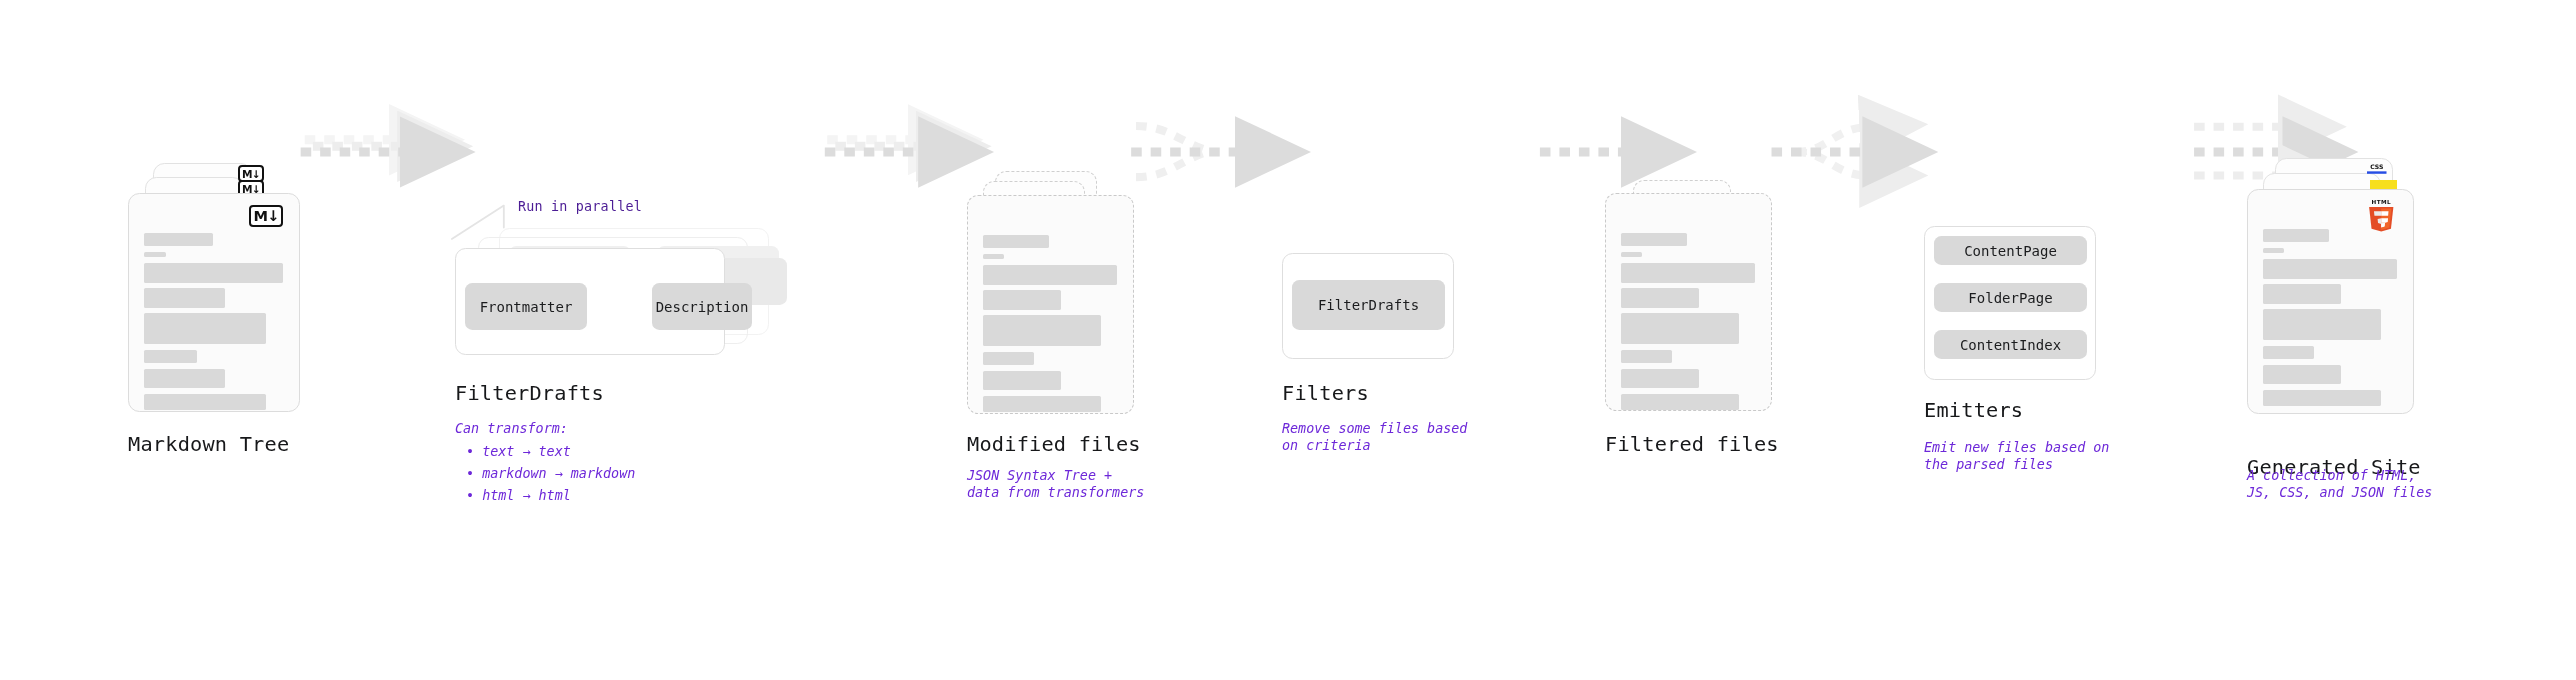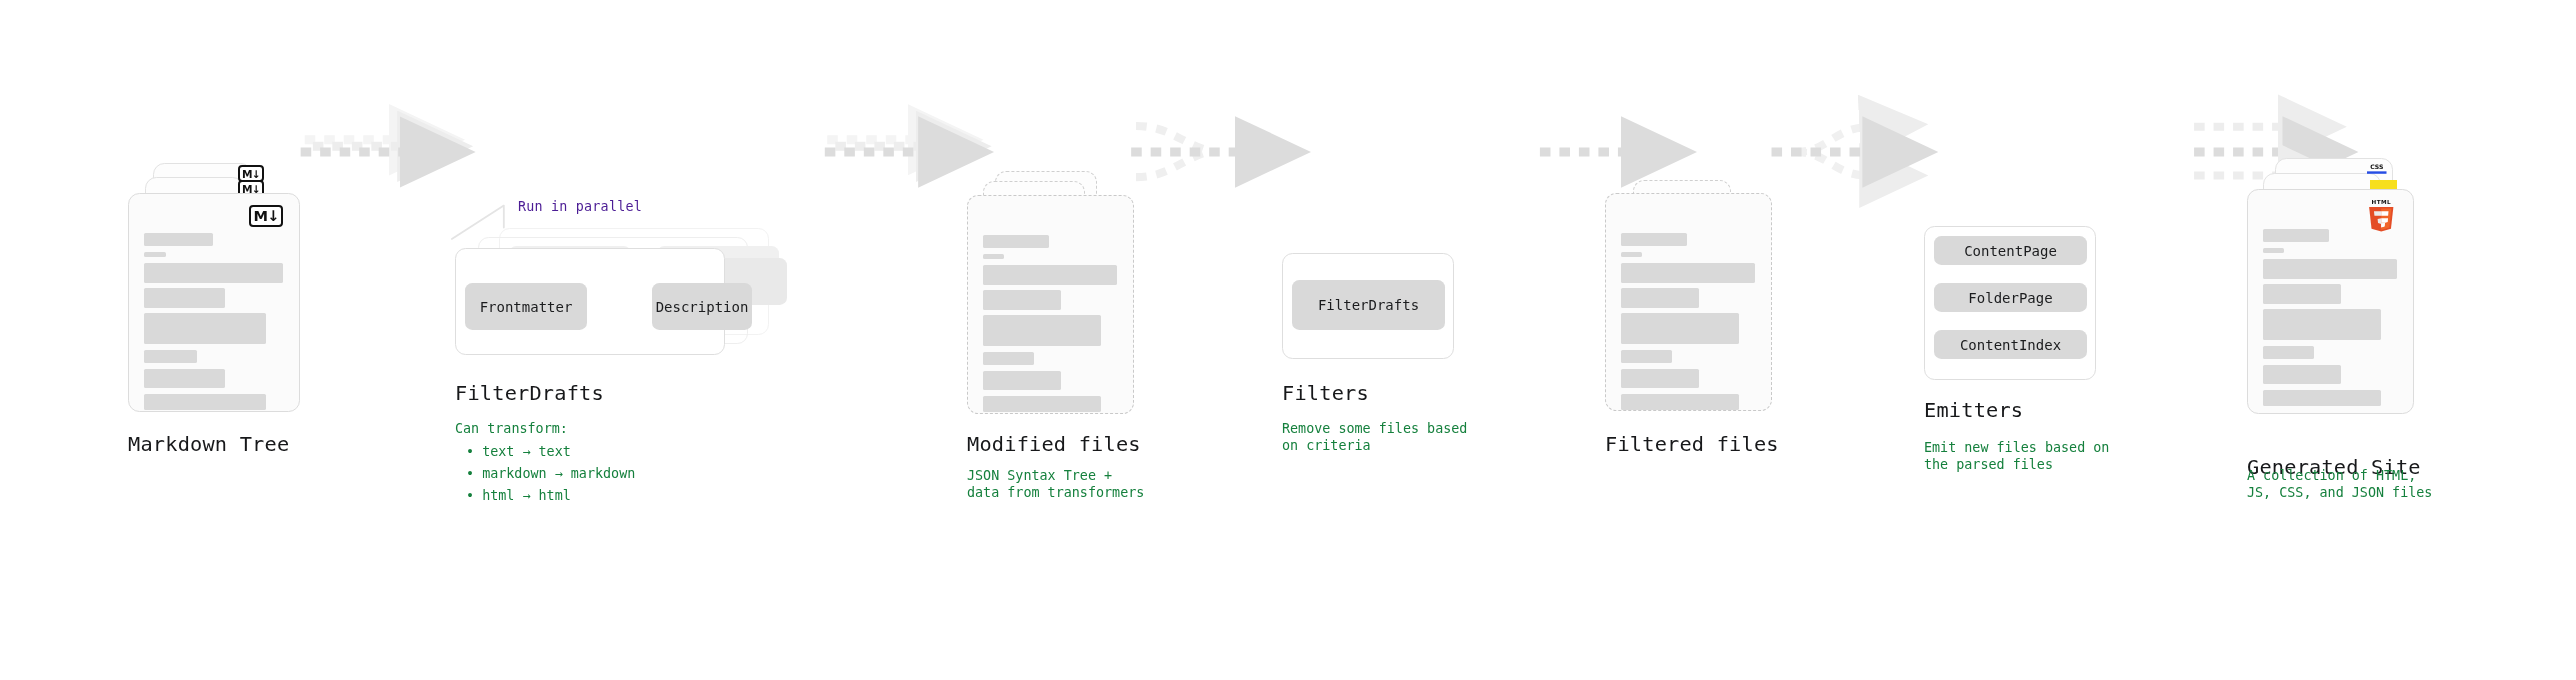--- a/index.html
+++ b/index.html
@@ -64,22 +64,23 @@
     position: absolute;
     font-size: 20.3px;
     letter-spacing: 0.2px;
     color: #17181a;
     white-space: nowrap;
   }
   .subtitle {
     position: absolute;
     font-size: 13.4px;
     line-height: 17px;
-    color: #15803d;
+    color: #6d28d9;
     white-space: pre-line;
+    font-style: italic;
   }
   .tiny-note {
     position: absolute;
     font-size: 13.4px;
     color: #4c1d95;
     white-space: nowrap;
     letter-spacing: 0.2px;
   }
 
   

